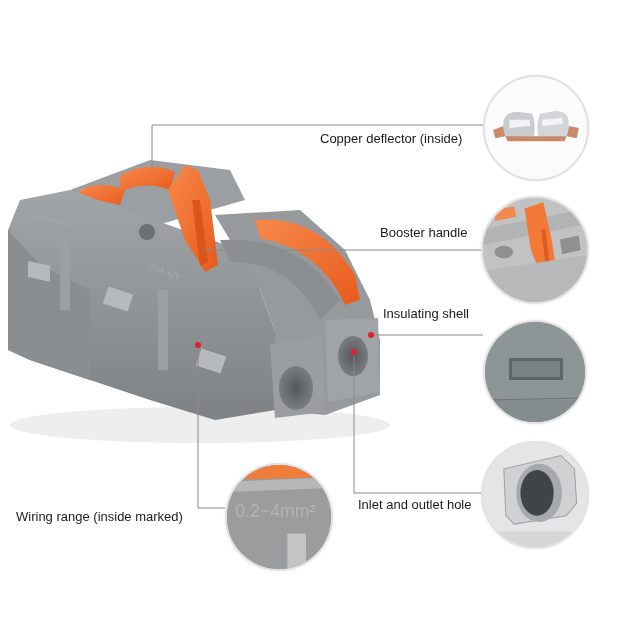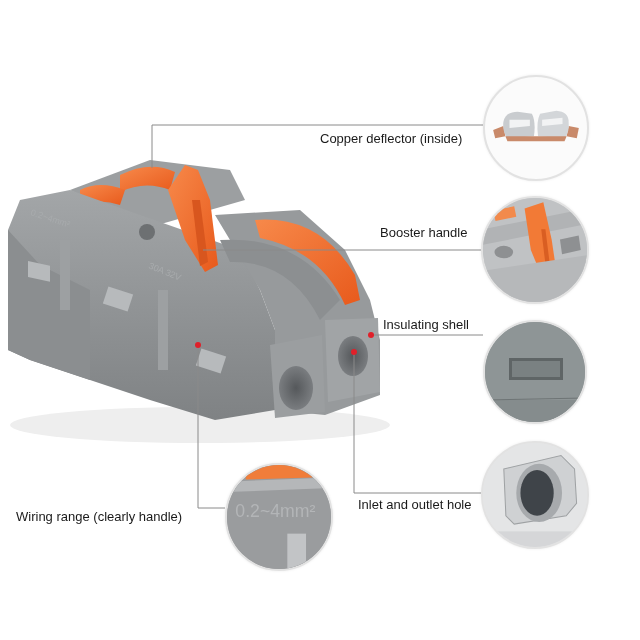--- a/index.html
+++ b/index.html
@@ -77,23 +77,23 @@
       <polyline points="198,345 198,508 225,508"></polyline>
     </g>
 
     <circle cx="198" cy="345" r="3" fill="#e0202a"></circle>
     <circle cx="354" cy="352" r="3" fill="#e0202a"></circle>
     <circle cx="371" cy="335" r="3" fill="#e0202a"></circle>
   </svg>
 
   <div class="label" style="left:320px;top:131px;">Copper deflector (inside)</div>
   <div class="label" style="left:380px;top:225px;text-align:right;">Booster handle</div>
-  <div class="label" style="left:383px;top:317px;">Insulating shell</div>
+  <div class="label" style="left:383px;top:306px;">Insulating shell</div>
   <div class="label" style="left:352px;top:497px;margin-left:6px;">Inlet and outlet hole</div>
-  <div class="label" style="left:16px;top:509px;">Wiring range (clearly handle)</div>
+  <div class="label" style="left:16px;top:509px;">Wiring range (inside marked)</div>
 
   <div class="circle" style="left:483px;top:75px;width:102px;height:102px;background:#fbfbfb;">
     <svg viewBox="0 0 100 100">
       <path d="M8 52 L18 48 L20 58 L10 60 Z" fill="#c98a6a"></path>
       <path d="M82 48 L92 50 L90 60 L80 58 Z" fill="#c98a6a"></path>
       <path d="M18 44 Q20 34 32 34 L46 36 Q50 44 48 58 L22 60 Q17 54 18 44 Z" fill="#c9cccf"></path>
       <path d="M52 58 Q50 44 54 36 L70 33 Q82 34 82 44 Q83 54 78 60 Z" fill="#d3d6d9"></path>
       <path d="M24 42 L44 42 L44 48 L24 50 Z" fill="#f2f3f4"></path>
       <path d="M56 42 L76 40 L76 46 L56 48 Z" fill="#f2f3f4"></path>
       <path d="M20 58 L80 58 L78 63 L22 63 Z" fill="#c98a6a"></path>

